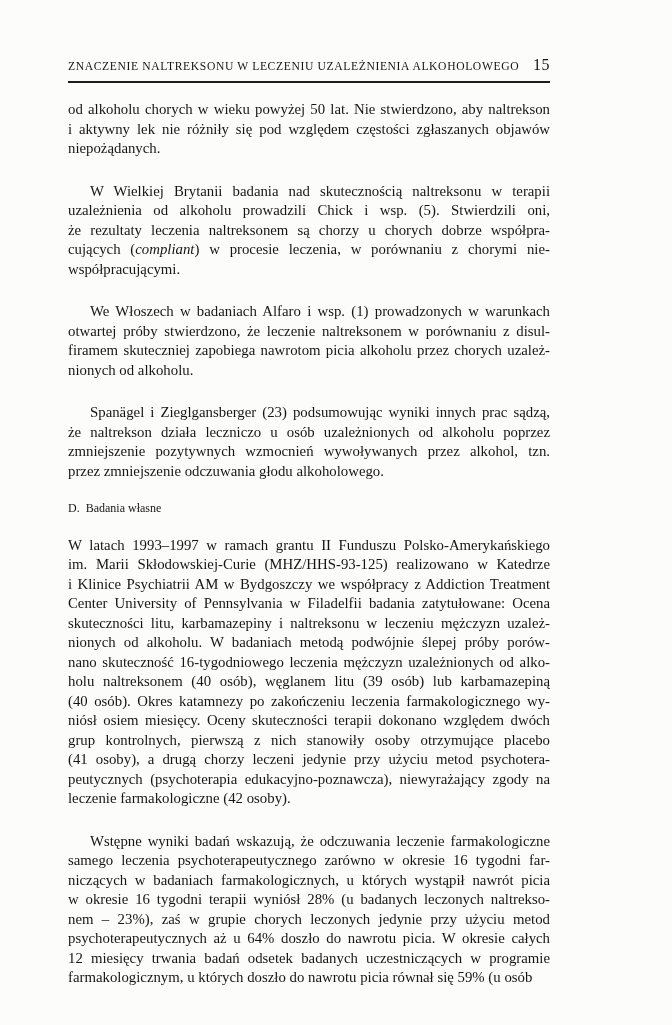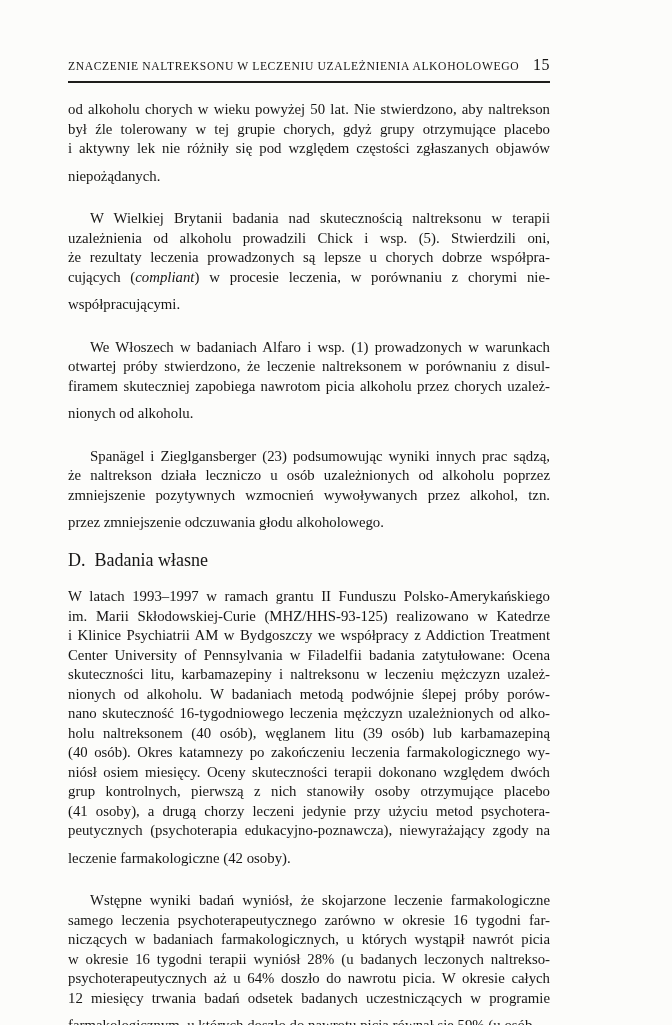--- a/index.html
+++ b/index.html
@@ -46,54 +46,52 @@
   .para { margin: 0; }
   .line {
     line-height: 19.5px;
     height: 19.5px;
     text-align: justify;
     text-align-last: justify;
     overflow: hidden;
   }
   .line.last {
     text-align-last: left;
-    margin-top: 8px;
   }
   .line.indent {
     padding-left: 22px;
     margin-top: 23px;
   }
   .section-heading {
     margin-top: 18px;
     margin-bottom: 17px;
     line-height: 19.5px;
     height: 19.5px;
-    font-size: 18px;
+    font-size: 12px;
   }
   i { }
 </style>
 </head>
 <body>
 
 <div class="page">
   <div class="running-header">
     <span class="running-title">ZNACZENIE NALTREKSONU W LECZENIU UZALEŻNIENIA ALKOHOLOWEGO</span>
     <span class="page-number">15</span>
   </div>
   <div class="body-content">
       <div class="para">
         <div class="line"><span>od alkoholu chorych w wieku powyżej 50 lat. Nie stwierdzono, aby naltrekson</span></div>
-        <div class="line"><span>był źle tolerowany w tej grupie chorych, gdyż grupy otrzymujące placebo</span></div>
         <div class="line"><span>i aktywny lek nie różniły się pod względem częstości zgłaszanych objawów</span></div>
         <div class="line last"><span>niepożądanych.</span></div>
       </div>
       <div class="para">
         <div class="line indent"><span>W Wielkiej Brytanii badania nad skutecznością naltreksonu w terapii</span></div>
         <div class="line"><span>uzależnienia od alkoholu prowadzili Chick i wsp. (5). Stwierdzili oni,</span></div>
-        <div class="line"><span>że rezultaty leczenia prowadzonych są lepsze u chorych dobrze współpra-</span></div>
+        <div class="line"><span>że rezultaty leczenia naltreksonem są chorzy u chorych dobrze współpra-</span></div>
         <div class="line"><span>cujących (</span><i>compliant</i><span>) w procesie leczenia, w porównaniu z chorymi nie-</span></div>
         <div class="line last"><span>współpracującymi.</span></div>
       </div>
       <div class="para">
         <div class="line indent"><span>We Włoszech w badaniach Alfaro i wsp. (1) prowadzonych w warunkach</span></div>
         <div class="line"><span>otwartej próby stwierdzono, że leczenie naltreksonem w porównaniu z disul-</span></div>
         <div class="line"><span>firamem skuteczniej zapobiega nawrotom picia alkoholu przez chorych uzależ-</span></div>
         <div class="line last"><span>nionych od alkoholu.</span></div>
       </div>
       <div class="para">
@@ -113,22 +111,23 @@
         <div class="line"><span>nano skuteczność 16-tygodniowego leczenia mężczyzn uzależnionych od alko-</span></div>
         <div class="line"><span>holu naltreksonem (40 osób), węglanem litu (39 osób) lub karbamazepiną</span></div>
         <div class="line"><span>(40 osób). Okres katamnezy po zakończeniu leczenia farmakologicznego wy-</span></div>
         <div class="line"><span>niósł osiem miesięcy. Oceny skuteczności terapii dokonano względem dwóch</span></div>
         <div class="line"><span>grup kontrolnych, pierwszą z nich stanowiły osoby otrzymujące placebo</span></div>
         <div class="line"><span>(41 osoby), a drugą chorzy leczeni jedynie przy użyciu metod psychotera-</span></div>
         <div class="line"><span>peutycznych (psychoterapia edukacyjno-poznawcza), niewyrażający zgody na</span></div>
         <div class="line last"><span>leczenie farmakologiczne (42 osoby).</span></div>
       </div>
       <div class="para">
-        <div class="line indent"><span>Wstępne wyniki badań wyniósł, że skojarzone leczenie farmakologiczne</span></div>
+        <div class="line indent"><span>Wstępne wyniki badań wskazują, że odczuwania leczenie farmakologiczne</span></div>
         <div class="line"><span>samego leczenia psychoterapeutycznego zarówno w okresie 16 tygodni far-</span></div>
         <div class="line"><span>niczących w badaniach farmakologicznych, u których wystąpił nawrót picia</span></div>
         <div class="line"><span>w okresie 16 tygodni terapii wyniósł 28% (u badanych leczonych naltrekso-</span></div>
+        <div class="line"><span>nem – 23%), zaś w grupie chorych leczonych jedynie przy użyciu metod</span></div>
         <div class="line"><span>psychoterapeutycznych aż u 64% doszło do nawrotu picia. W okresie całych</span></div>
         <div class="line"><span>12 miesięcy trwania badań odsetek badanych uczestniczących w programie</span></div>
         <div class="line last"><span>farmakologicznym, u których doszło do nawrotu picia równał się 59% (u osób</span></div>
       </div>
     </div>
 </div>
 
 </body></html>

